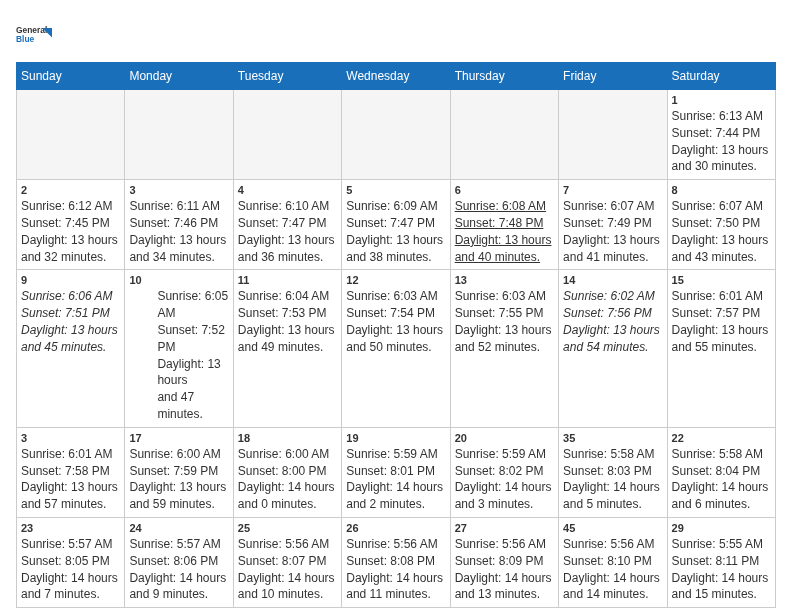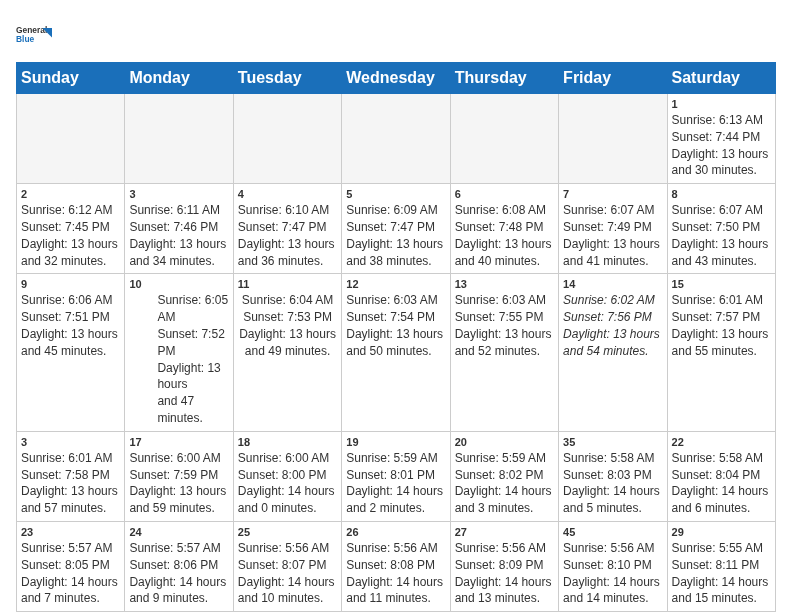--- a/index.html
+++ b/index.html
@@ -39,22 +39,22 @@
       color: #555;
     }
     .calendar {
       width: 100%;
       border-collapse: collapse;
       border: 1px solid #ccc;
     }
     .calendar th {
       background: #1a6fba;
       color: #fff;
-      font-size: 16px;
-      font-weight: bold;
+      font-size: 12px;
+      font-weight: normal;
       padding: 6px 4px;
       text-align: left;
       border: 1px solid #1a6fba;
       margin-top: 29px;
     }
     .calendar td {
       width: calc(100% / 7);
       vertical-align: top;
       border: 1px solid #ccc;
       padding: 4px 4px 4px 4px;
@@ -150,21 +150,21 @@
         </td>
         <td>
           <span class="day-num">5</span>
           <div class="day-info" style="white-space: pre-line;">Sunrise: 6:09 AM
 Sunset: 7:47 PM
 Daylight: 13 hours
 and 38 minutes.</div>
         </td>
         <td>
           <span class="day-num">6</span>
-          <div class="day-info" style="white-space: pre-line;">Sunrise: 6:08 AM
+          <div class="day-info" style="white-space: pre-line; text-decoration: underline;">Sunrise: 6:08 AM
 Sunset: 7:48 PM
 Daylight: 13 hours
 and 40 minutes.</div>
         </td>
         <td>
           <span class="day-num">7</span>
           <div class="day-info" style="white-space: pre-line;">Sunrise: 6:07 AM
 Sunset: 7:49 PM
 Daylight: 13 hours
 and 41 minutes.</div>
@@ -173,35 +173,35 @@
           <span class="day-num">8</span>
           <div class="day-info" style="white-space: pre-line;">Sunrise: 6:07 AM
 Sunset: 7:50 PM
 Daylight: 13 hours
 and 43 minutes.</div>
         </td>
       </tr>
       <tr>
         <td>
           <span class="day-num">9</span>
-          <div class="day-info" style="white-space: pre-line;">Sunrise: 6:06 AM
+          <div class="day-info" style="white-space: pre-line; font-style: italic;">Sunrise: 6:06 AM
 Sunset: 7:51 PM
 Daylight: 13 hours
 and 45 minutes.</div>
         </td>
         <td>
           <span class="day-num">10</span>
           <div class="day-info" style="white-space: pre-line; margin-left: 28px;">Sunrise: 6:05 AM
 Sunset: 7:52 PM
 Daylight: 13 hours
 and 47 minutes.</div>
         </td>
         <td>
           <span class="day-num">11</span>
-          <div class="day-info" style="white-space: pre-line; text-align: center;">Sunrise: 6:04 AM
+          <div class="day-info" style="white-space: pre-line;">Sunrise: 6:04 AM
 Sunset: 7:53 PM
 Daylight: 13 hours
 and 49 minutes.</div>
         </td>
         <td>
           <span class="day-num">12</span>
           <div class="day-info" style="white-space: pre-line;">Sunrise: 6:03 AM
 Sunset: 7:54 PM
 Daylight: 13 hours
 and 50 minutes.</div>

